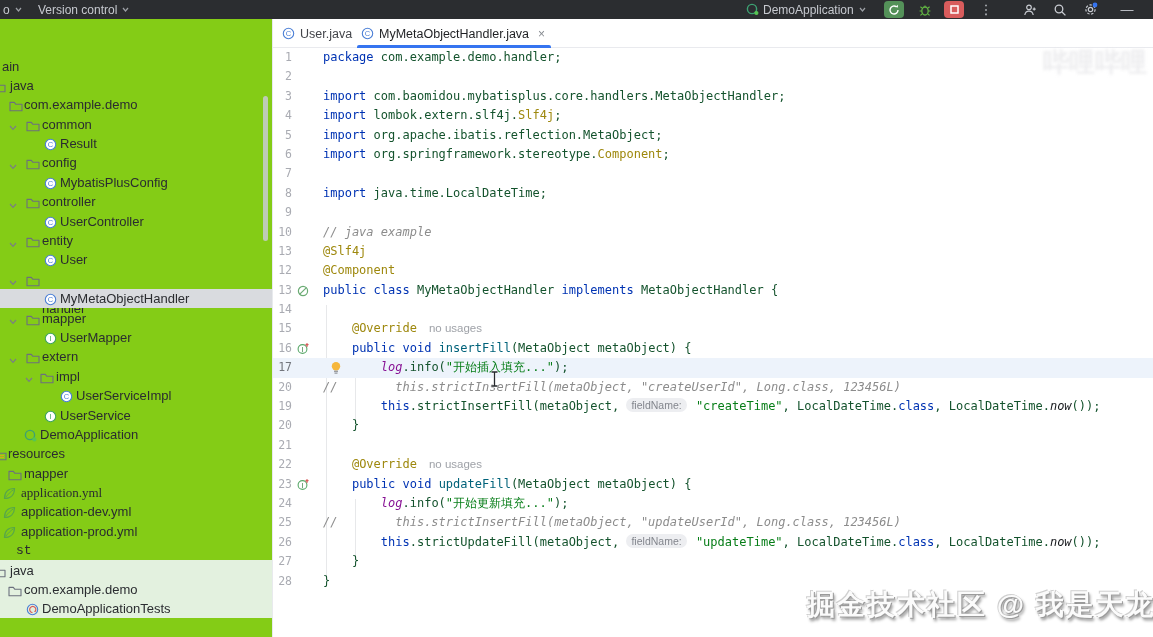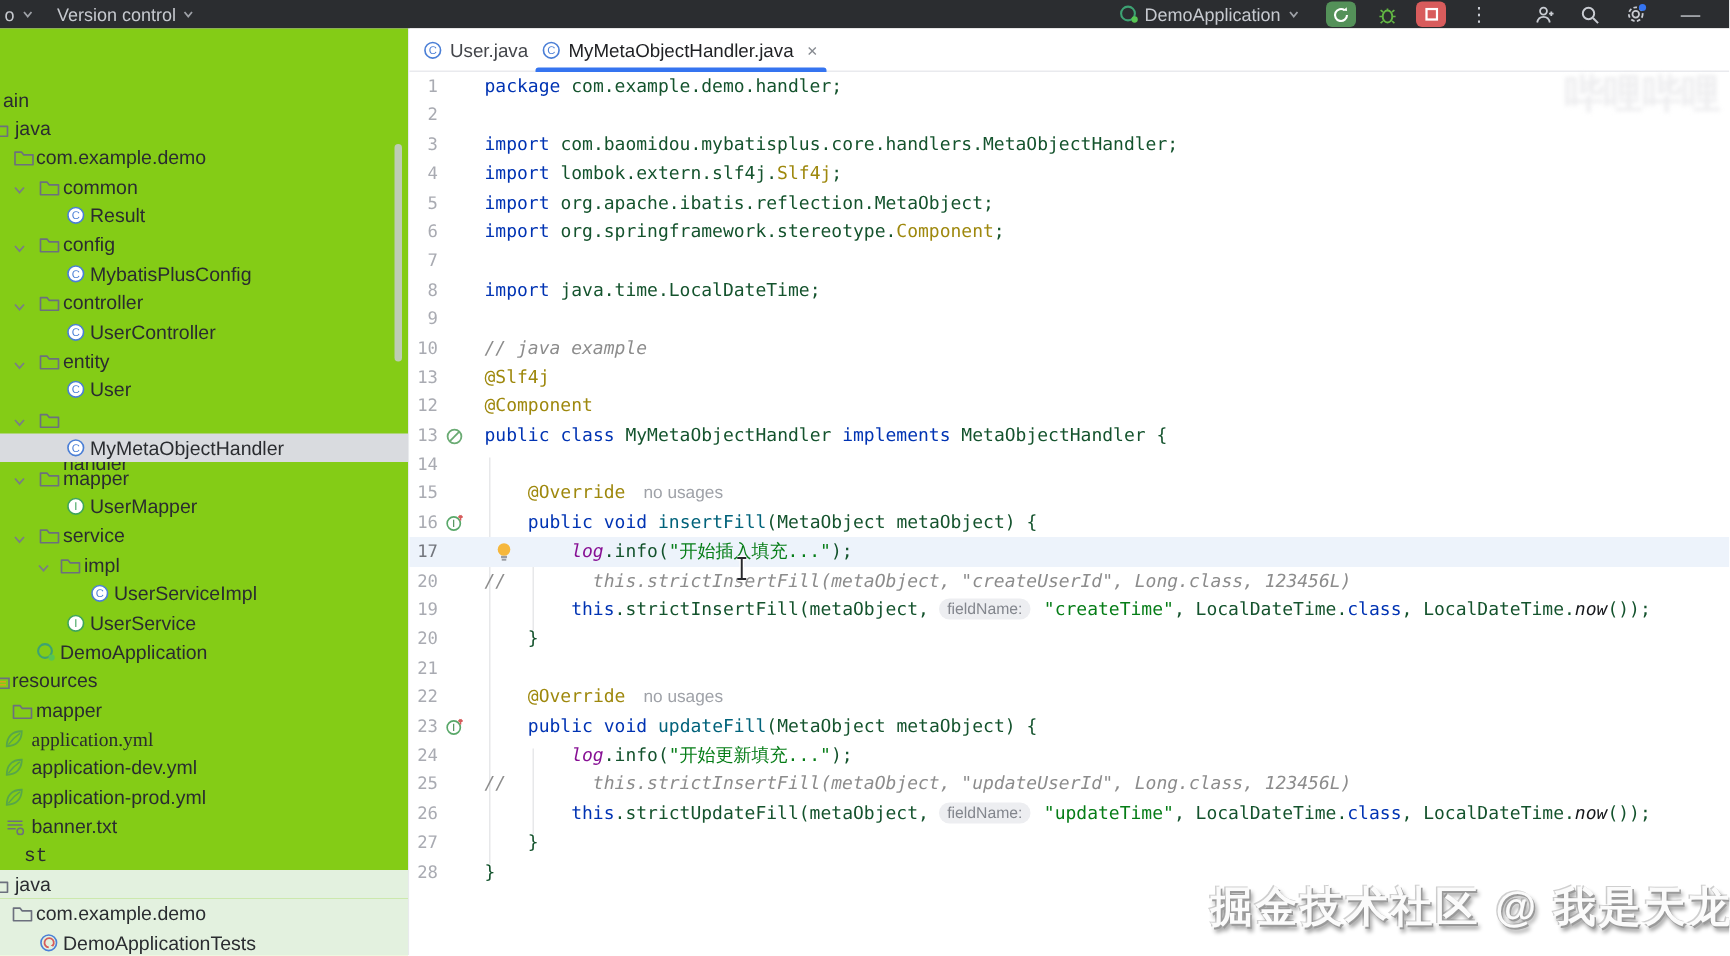--- a/index.html
+++ b/index.html
@@ -247,21 +247,21 @@
             </svg></span>
           <span class="tlabel" style="left: 60px;">UserMapper</span>
         </div>
         <div class="trow">
           <span class="tchev" style="left: 8px;"><svg width="10" height="10" viewBox="0 0 10 10">
               <path d="M2 3l3 3.4L8 3" stroke="#7a7e85" fill="none" stroke-width="1.2"></path>
             </svg></span>
           <span class="ticon" style="left: 26px;"><svg width="14" height="12" viewBox="0 0 14 12">
               <path d="M1 2.4h4.3l1.4 1.8H13v6.6H1z" fill="none" stroke="#6c707e" stroke-width="1.1" stroke-linejoin="round"></path>
             </svg></span>
-          <span class="tlabel" style="left: 42px;">service</span>
+          <span class="tlabel" style="left: 42px;">extern</span>
         </div>
         <div class="trow">
           <span class="tchev" style="left: 24px;"><svg width="10" height="10" viewBox="0 0 10 10">
               <path d="M2 3l3 3.4L8 3" stroke="#7a7e85" fill="none" stroke-width="1.2"></path>
             </svg></span>
           <span class="ticon" style="left: 40px;"><svg width="14" height="12" viewBox="0 0 14 12">
               <path d="M1 2.4h4.3l1.4 1.8H13v6.6H1z" fill="none" stroke="#6c707e" stroke-width="1.1" stroke-linejoin="round"></path>
             </svg></span>
           <span class="tlabel" style="left: 56px;">impl</span>
         </div>
@@ -312,27 +312,20 @@
               <path d="M2.6 10.4C5 7.2 7.8 4.6 10.3 2.9" stroke="#57a64a" fill="none" stroke-width="0.9"></path>
             </svg></span>
           <span class="tlabel" style="left: 21px;">application-dev.yml</span>
         </div>
         <div class="trow">
           <span class="ticon" style="left: 3px;"><svg width="13" height="13" viewBox="0 0 13 13">
               <path d="M11.5 1.5C4.8 1.5 1.5 5.3 1.5 11.5 7.8 11.5 11.5 7.6 11.5 1.5Z" fill="none" stroke="#57a64a" stroke-width="1.2"></path>
               <path d="M2.6 10.4C5 7.2 7.8 4.6 10.3 2.9" stroke="#57a64a" fill="none" stroke-width="0.9"></path>
             </svg></span>
           <span class="tlabel" style="left: 21px;">application-prod.yml</span>
-        </div>
-        <div class="trow">
-          <span class="ticon" style="left: 4px;"><svg width="13" height="12" viewBox="0 0 13 12">
-              <path d="M1 2.5h10M1 5h10M1 7.5h5.5" stroke="#6c707e" stroke-width="1.1"></path>
-              <circle cx="9.5" cy="9.3" r="2.1" fill="none" stroke="#6c707e" stroke-width="1"></circle>
-            </svg></span>
-          <span class="tlabel" style="left: 21px;">banner.txt</span>
         </div>
         <div class="trow">
           <span class="tlabel" style="left: 16px; font-family: Liberation Mono, monospace;">st</span>
         </div>
         <div class="trow green">
           <span class="ticon" style="left: -8px;"><svg width="14" height="12" viewBox="0 0 14 12">
               <path d="M1 2.4h4.3l1.4 1.8H13v6.6H1z" fill="none" stroke="#6c707e" stroke-width="1.1" stroke-linejoin="round"></path>
             </svg></span>
           <span class="tlabel" style="left: 10px;">java</span>
         </div>

